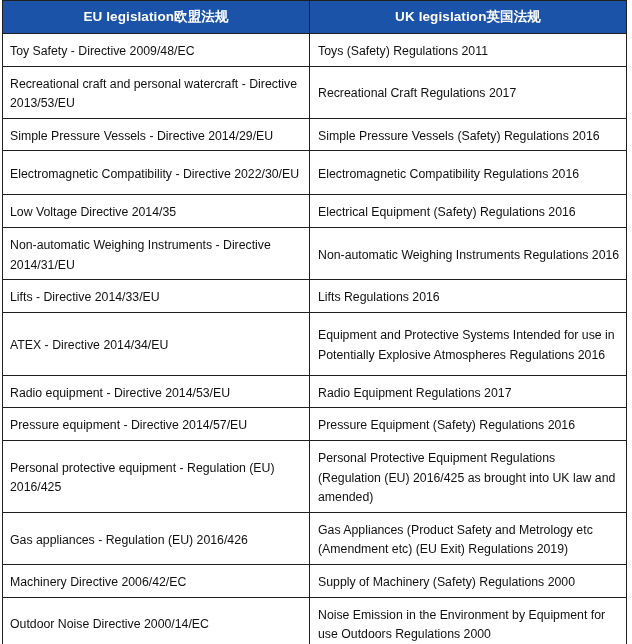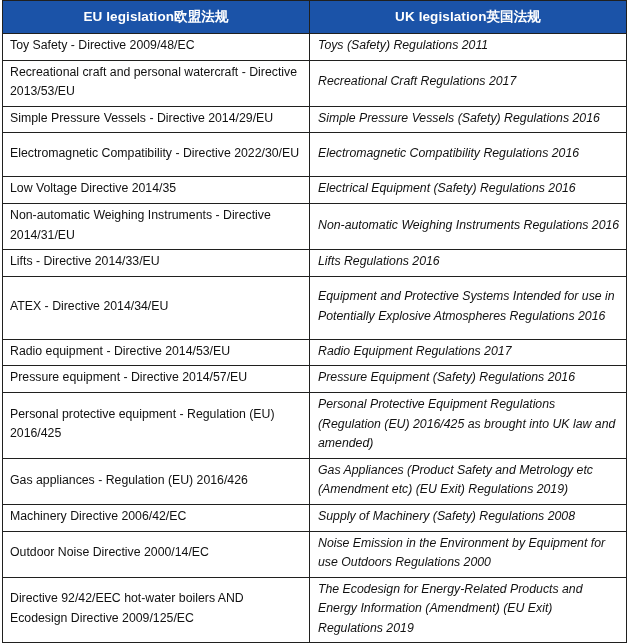--- a/index.html
+++ b/index.html
@@ -45,25 +45,25 @@
     text-align: center;
     height: 33px;
     padding: 2px 4px;
     letter-spacing: 0.1px;
   }
 
   tbody td {
     color: #111111;
     font-size: 12.3px;
     line-height: 19.6px;
-    padding: 2px 6px 4px 7px;
+    padding: 8px 6px 4px 7px;
     text-align: left;
   }
   tbody td.eu-cell { padding-left: 7px; }
-  tbody td.uk-cell { padding-left: 8px; font-style: italic; }
+  tbody td.uk-cell { padding-left: 8px; }
 
   
   tbody tr.h1 td { height: 25px; }
   tbody tr.h2 td { height: 44px; }
   tbody tr.h3 td { height: 63px; }
 </style>
 </head>
 <body>
 
 <div class="page">
@@ -122,21 +122,21 @@
         <tr class="h3">
           <td class="eu-cell">Personal protective equipment - Regulation (EU) 2016/425</td>
           <td class="uk-cell">Personal Protective Equipment Regulations (Regulation (EU) 2016/425 as brought into UK law and amended)</td>
         </tr>
         <tr class="h2">
           <td class="eu-cell">Gas appliances - Regulation (EU) 2016/426</td>
           <td class="uk-cell">Gas Appliances (Product Safety and Metrology etc (Amendment etc) (EU Exit) Regulations 2019)</td>
         </tr>
         <tr class="h1">
           <td class="eu-cell">Machinery Directive 2006/42/EC</td>
-          <td class="uk-cell">Supply of Machinery (Safety) Regulations 2008</td>
+          <td class="uk-cell">Supply of Machinery (Safety) Regulations 2000</td>
         </tr>
         <tr class="h2">
           <td class="eu-cell">Outdoor Noise Directive 2000/14/EC</td>
           <td class="uk-cell">Noise Emission in the Environment by Equipment for use Outdoors Regulations 2000</td>
         </tr>
         <tr class="h3">
           <td class="eu-cell">Directive 92/42/EEC hot-water boilers AND Ecodesign Directive 2009/125/EC</td>
           <td class="uk-cell">The Ecodesign for Energy-Related Products and Energy Information (Amendment) (EU Exit) Regulations 2019</td>
         </tr>
       </tbody>

